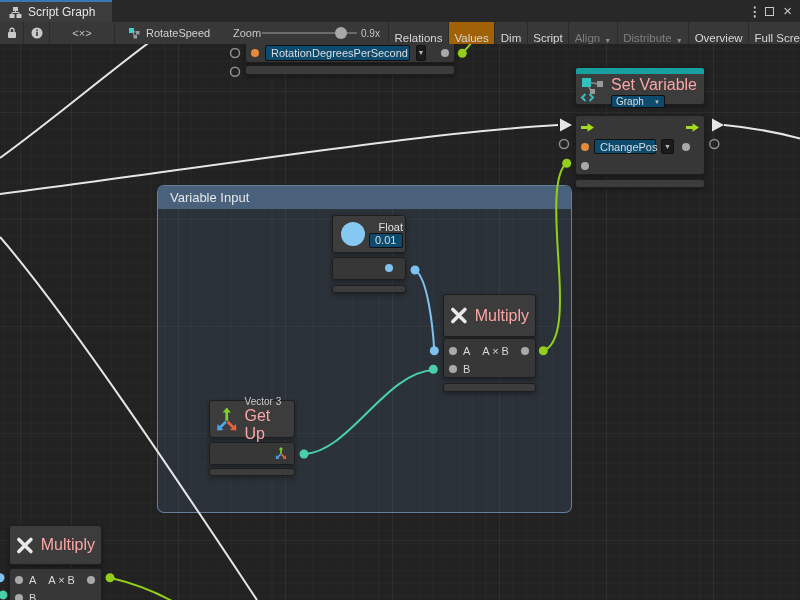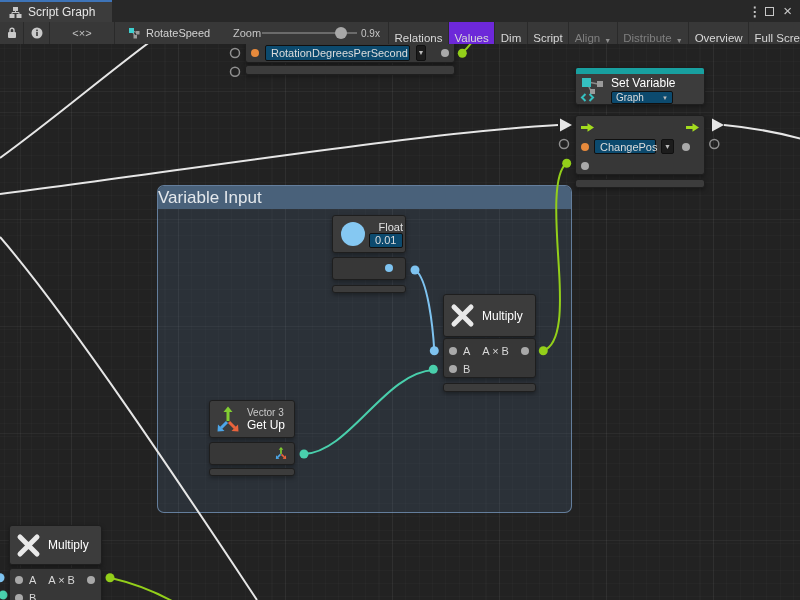--- a/index.html
+++ b/index.html
@@ -18,49 +18,49 @@
 .seg{justify-content:center;border-right:1px solid #2A2A2A}
 .seg.lock{left:0;width:24px}.seg.info{left:24px;width:26px}.seg.code{left:50px;width:65px;color:#C0C0C0;font-size:11px}
 .graphname{left:128px;gap:6px;font-size:11px;color:#D2D2D2}
 .zoomlbl{left:233px;font-size:11px;color:#C6C6C6}
 .slider{left:262px;width:95px}
 .slider .track{position:absolute;left:0;right:0;top:10px;height:2px;background:#6B6B6B}
 .slider .handle{position:absolute;top:5px;left:73px;width:12px;height:12px;border-radius:50%;background:#A8A8A8}
 .zoomval{left:361px;font-size:10px;color:#C6C6C6}
 .tbtns{left:388px;border-left:1px solid #2A2A2A}
 .tbtn{display:flex;align-items:flex-end;height:22px;padding:0 5.5px;border-right:1px solid #2A2A2A;white-space:nowrap;font-size:11.5px}
-.tbtn.active{background:#6d28d9}
+.tbtn.active{background:#a16207}
 .tbtn.disabled{color:#7F7F7F}
 .tbtn .dd{font-size:7px;margin-left:4px;color:#8F8F8F}
 
 .canvas{position:absolute;top:44px;left:0;width:800px;height:556px;overflow:hidden;background-color:#222222;
  background-image:
   repeating-linear-gradient(to right, rgba(255,255,255,0.045) 0 1px, transparent 1px 107px),
   repeating-linear-gradient(to bottom, rgba(255,255,255,0.045) 0 1px, transparent 1px 107px),
   repeating-linear-gradient(to right, rgba(255,255,255,0.018) 0 1px, transparent 1px 13.375px),
   repeating-linear-gradient(to bottom, rgba(255,255,255,0.018) 0 1px, transparent 1px 13.375px);
  background-position:71px 0,0 68px,4px 0,0 4px}
 
 .group{position:absolute;left:157px;top:141px;width:415px;height:328px;border:1px solid rgba(125,160,200,0.7);border-radius:7px;background:rgba(90,125,165,0.17);z-index:1}
-.group .ghead{height:23px;background:#49617A;border-radius:6px 6px 0 0;display:flex;align-items:center;font-size:17px;color:#E4E8EC}
+.group .ghead{height:23px;background:#49617A;border-radius:6px 6px 0 0;display:flex;align-items:center;padding-left:12px;font-size:13px;color:#E4E8EC}
 
 .wires{position:absolute;top:0;left:0;z-index:2;pointer-events:none}
 
 .node{position:absolute;z-index:3;font-size:11px;color:#D8D8D8}
 .chunk{background:#3C3C3C;border:1px solid #1E1E1E;border-radius:3px;box-shadow:0 2px 4px rgba(0,0,0,0.35)}
 .nbody{background:#373737}
 .nfoot{height:10px}
 .prow{display:flex;align-items:center;padding:0 5px}
 .pdot{width:8px;height:8px;border-radius:50%;background:#A9A9A9;flex:none}
 .pdot.orange{background:#E78A3C}
 .pdot.blue{background:#7EC3F0}
 .field{background:#0c4a6e;border:1px solid #101010;border-radius:2px;color:#DCDCDC;display:flex;align-items:center;padding:0 5px;height:16px}
 .dbtn{background:#1C1C1C;border:1px solid #101010;border-radius:2px;color:#BBB;display:flex;align-items:center;justify-content:center;width:13px;height:16px;font-size:7px}
 .xicon{stroke:#E9E9E9;stroke-width:5;stroke-linecap:round}
-.ntitle{font-size:12px;color:#ffffff}
+.ntitle{font-size:16px;color:#fca5a5}
 .small{font-size:10px;color:#CACACA}
 </style>
 </head>
 <body>
 
 <div id="app">
 
   <div class="titlebar">
     <div class="tab">
       <svg width="13" height="13" viewBox="0 0 13 13">
@@ -200,21 +200,21 @@
         <div style="display:flex;align-items:flex-start;padding:2px 4px;height:30px">
           <svg width="26" height="26" viewBox="0 0 26 26">
             <path d="M8 6 L18 8 M7 7 L11 15" stroke="#8A8A8A" stroke-width="1.4"></path>
             <rect x="2" y="2" width="9" height="9" fill="#35C0C0"></rect>
             <rect x="17" y="5" width="6" height="6" fill="#9A9A9A"></rect>
             <rect x="10" y="13" width="5" height="5" fill="#9A9A9A"></rect>
             <path d="M5.5 18 L2 21.5 L5.5 25 M9.5 18 L13 21.5 L9.5 25" stroke="#35C0C0" stroke-width="2" fill="none"></path>
           </svg>
           <div style="margin-left:5px">
             <div class="ntitle">Set Variable</div>
-            <div class="field" style="width:62px;height:13px;margin-top:1px;justify-content:space-between;font-size:10px;padding:4px 4px">
+            <div class="field" style="width:54px;height:13px;margin-top:1px;justify-content:space-between;font-size:10px;padding:4px 4px">
               <span>Graph</span>
                 <span style="font-size:6px;color:#BBB">▼</span>
             </div>
           </div>
         </div>
       </div>
       <div class="chunk nbody" style="margin-top:10px;height:60px;padding-top:2px">
         <div class="prow" style="height:19px;justify-content:space-between">
           <svg width="13" height="9" viewBox="0 0 14 9">
               <path d="M0 3 H7 V0 L14 4.5 L7 9 V6 H0 Z" fill="#A3DC1E"></path>

